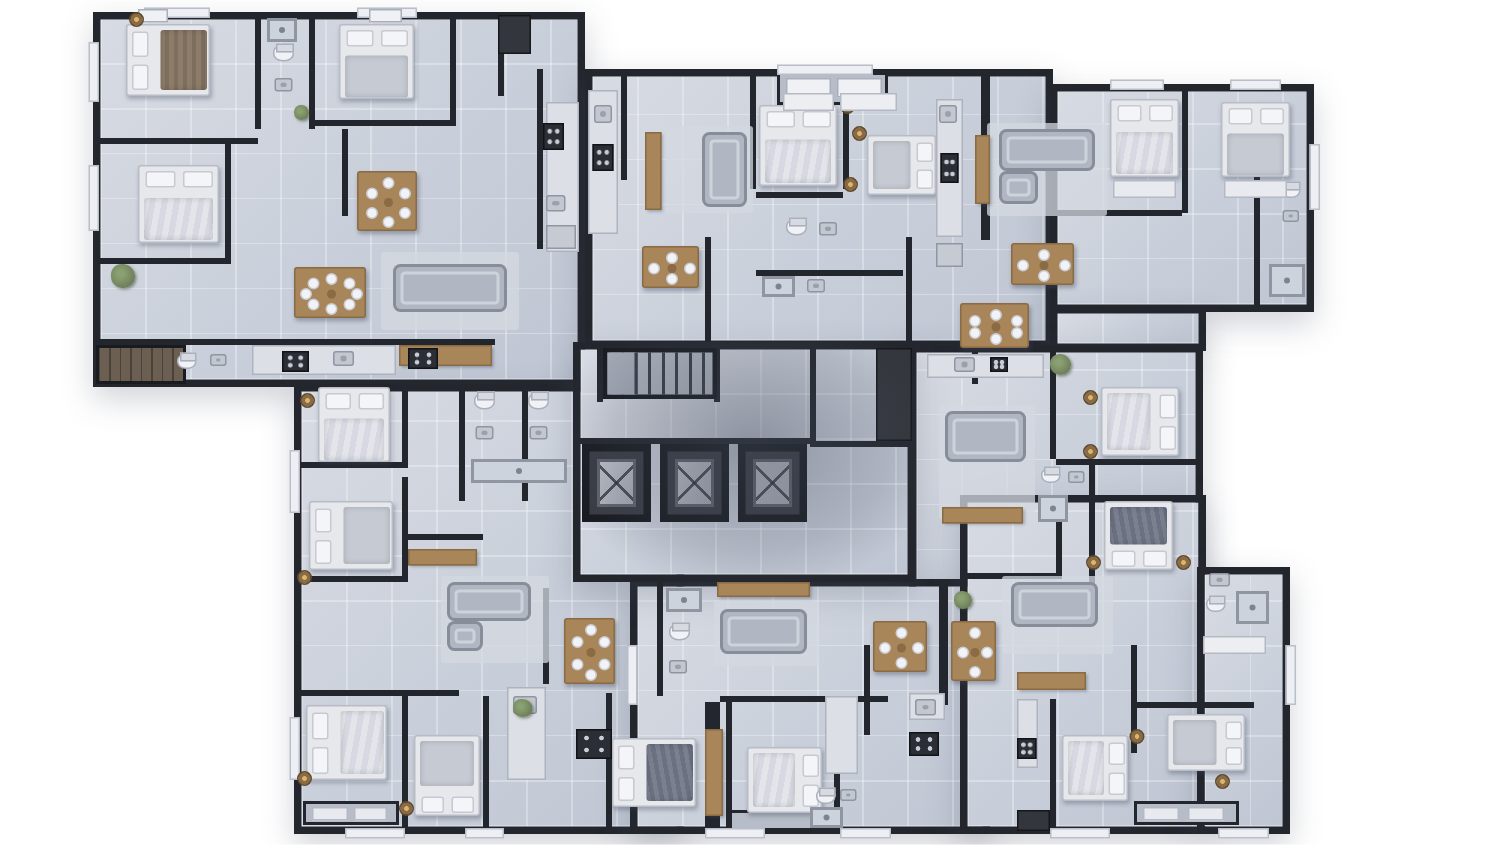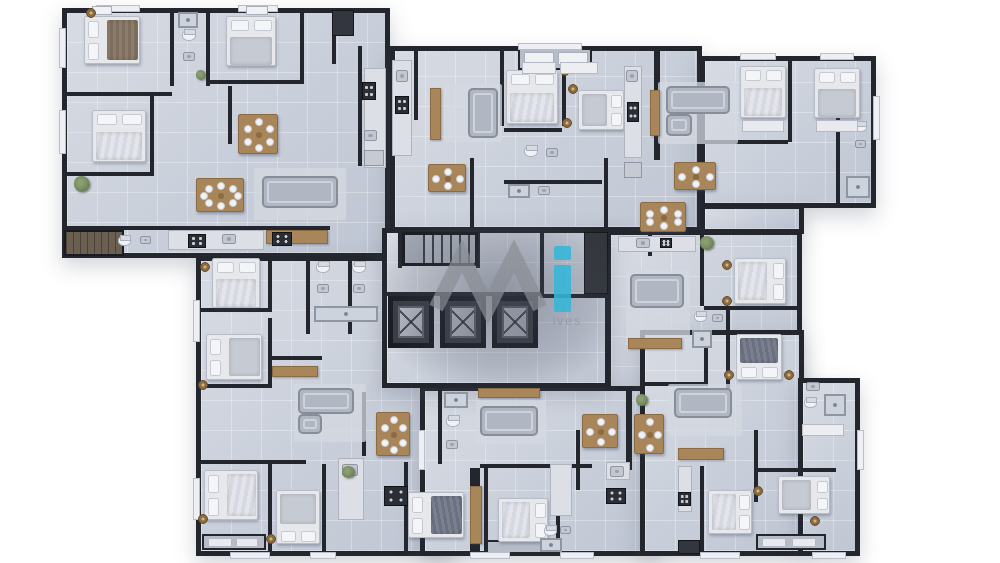--- a/index.html
+++ b/index.html
@@ -432,21 +432,13 @@
         <div class="car"></div>
       </div>
       <div class="f f-lift" style="left: 440px; top: 296px; width: 46px; height: 52px;">
         <div class="car"></div>
       </div>
       <div class="f f-lift" style="left: 492px; top: 296px; width: 46px; height: 52px;">
         <div class="car"></div>
       </div>
     </div>
   <div class="core-shadow"></div>
-  <div class="watermark">
-    <svg width="170" height="92" viewBox="0 0 170 92">
-      <path d="M10,70 L36,18 L62,70 L88,18 L114,70" fill="none" stroke="#8a8f96" stroke-width="15" opacity="0.8"></path>
-      <rect x="128" y="8" width="17" height="14" rx="2" fill="#35b6d9"></rect>
-      <rect x="128" y="27" width="17" height="47" rx="2" fill="#35b6d9"></rect>
-    </svg>
-    <div class="wm-text">ives</div>
-  </div>
 </div>
 
 </body></html>

